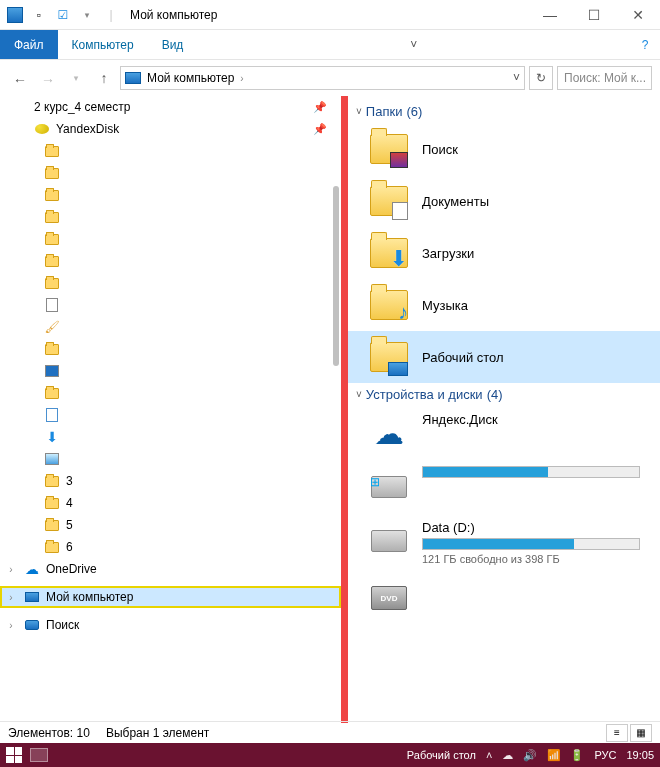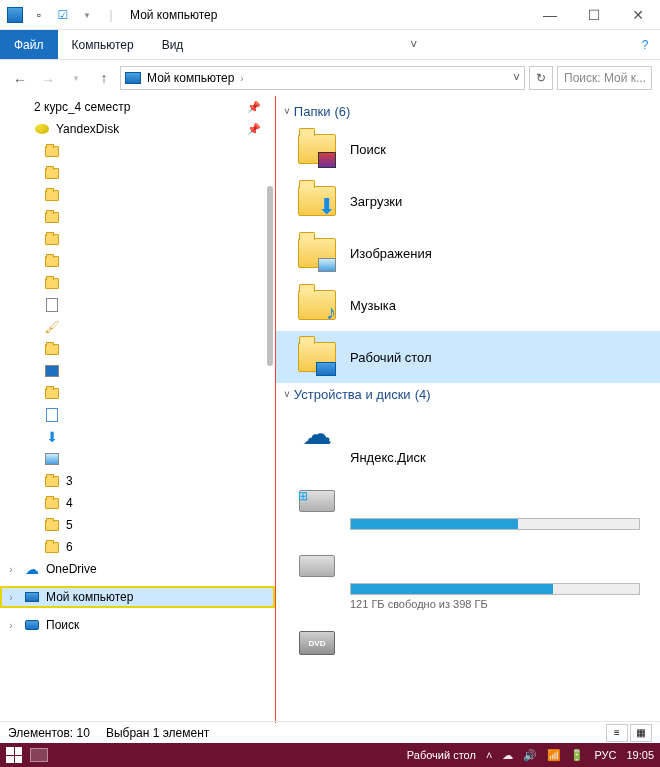--- a/index.html
+++ b/index.html
@@ -9,38 +9,38 @@
   .titlebar { height: 30px; display: flex; align-items: center; padding: 0 0 0 4px; border-bottom: 1px solid #e5e5e5; }
   .qat { display: flex; gap: 2px; align-items: center; }
   .qat-btn { width: 22px; height: 22px; display: flex; align-items: center; justify-content: center; }
   .title-icon { width: 16px; height: 16px; background: linear-gradient(#4aa0e0,#1a6fc0); border: 1px solid #0a5aa0; }
   .title-text { margin-left: 8px; font-size: 12px; }
   .winbtns { margin-left: auto; display: flex; }
   .winbtn { width: 44px; height: 30px; display: flex; align-items: center; justify-content: center; color: #555; font-size: 14px; }
 
   
   .ribbon { height: 30px; display: flex; align-items: stretch; border-bottom: 1px solid #e5e5e5; }
-  .rtab { padding: 0 14px; display: flex; align-items: center; font-size: 12px; color: #0f172a; }
+  .rtab { padding: 0 14px; display: flex; align-items: center; font-size: 12px; color: #0369a1; }
   .rtab.file { background: #1a6fc0; color: #fff; }
   .ribbon-toggle { margin-left: auto; width: 30px; display:flex; align-items:center; justify-content:center; color:#555;}
 
   
   .navbar { height: 36px; display: flex; align-items: center; padding: 0 8px; gap: 4px; }
   .navbtn { width: 24px; height: 24px; display: flex; align-items: center; justify-content: center; color: #555; font-size: 14px; }
   .navbtn.disabled { color: #bbb; }
   .addrbar { flex: 1; height: 24px; border: 1px solid #ccc; display: flex; align-items: center; padding: 0 4px; gap: 6px; }
   .addr-icon { width: 16px; height: 12px; background: linear-gradient(#4aa0e0,#1a6fc0); border:1px solid #0a5aa0;}
   .addr-text { font-size: 12px; }
   .addr-drop { margin-left: auto; color:#555; }
   .addr-refresh { width:24px; height:24px; border:1px solid #ccc; display:flex; align-items:center; justify-content:center; color:#555; }
   .searchbox { width: 95px; height: 24px; border: 1px solid #ccc; padding: 0 6px; color: #888; font-size: 12px; display:flex; align-items:center; overflow:hidden; white-space:nowrap; }
 
   
   .body { position:absolute; top: 96px; left:0; right:0; bottom: 44px; display: flex; }
-  .nav { width: 276px; border-right: 1px solid #ef4444; overflow: hidden; position:relative; }
+  .nav { width: 348px; border-right: 7px solid #ef4444; overflow: hidden; position:relative; }
   .nav-scroll-thumb { position:absolute; right:2px; top:90px; width:6px; height:180px; background:#c0c0c0; border-radius:3px;}
   .nav-item { display: flex; align-items: center; height: 22px; padding-left: 24px; position: relative; }
   .nav-item .expander { position:absolute; left:4px; width:14px; text-align:center; color:#888; font-size:10px;}
   .nav-item.level1 { padding-left: 34px; }
   .nav-item.level2 { padding-left: 44px; }
   .nav-item .ico { width:16px; height:16px; margin-right:6px; display:flex; align-items:center; justify-content:center;}
   .nav-item.selected { background:#cce8ff; }
   .nav-item.highlighted { outline: 2px solid #e8d400; outline-offset:-2px; }
   .pin { margin-left:auto; margin-right:14px; color:#888; font-size:11px;}
   .folder-ico { width:14px; height:11px; background:#ffd76a; border:1px solid #d4a017; border-radius:1px; position:relative;}
@@ -69,21 +69,21 @@
   .overlay.img { width:18px; height:14px; background:linear-gradient(#cceeff,#4aa0e0); border:1px solid #888;}
   .overlay.music { color:#1a8ae0; font-size:20px;}
   .overlay.desk { width:20px; height:14px; background:linear-gradient(#4aa0e0,#1a6fc0); border:1px solid #0a5aa0;}
   .item-label { font-size:13px; }
 
   .drive-row { display:flex; align-items:flex-start; padding: 6px 8px 6px 20px; gap:12px;}
   .drive-ico { width:42px; height:42px; display:flex; align-items:center; justify-content:center;}
   .hdd-ico { width:36px; height:22px; background:linear-gradient(#e0e0e0,#b0b0b0); border:1px solid #888; border-radius:2px;}
   .dvd-ico { width:36px; height:24px; background:linear-gradient(#d0d0d0,#909090); border:1px solid #666; border-radius:2px; display:flex; align-items:center; justify-content:center; font-size:8px; font-weight:bold; color:#fff; background-color:#333;}
   .yandex-cloud { font-size:30px; color:#0a5aa0;}
-  .drive-info { flex:1; padding-right:12px;margin-top:38px;}
+  .drive-info { flex:1; padding-right:12px;}
   .drive-name { font-size:13px; margin-bottom:3px;}
   .drive-bar { height:12px; background:#eee; border:1px solid #bbb; margin-bottom:3px; position:relative;}
   .drive-fill { height:100%; background:#26a0da;}
   .drive-sub { font-size:11px; color:#666;}
 
   
   .statusbar { position:absolute; bottom:24px; left:0; right:0; height:22px; border-top:1px solid #e5e5e5; display:flex; align-items:center; padding:0 8px; font-size:12px; gap:16px;}
   .statusbar .views { margin-left:auto; display:flex; gap:2px;}
   .viewbtn { width:22px; height:18px; border:1px solid #ccc; display:flex; align-items:center; justify-content:center; font-size:10px;}
 
@@ -285,30 +285,30 @@
     <div class="item-row">
       <div class="big-ico">
           <div class="big-folder"></div>
           <div class="overlay video"></div>
         </div>
       <span class="item-label">Поиск</span>
     </div>
     <div class="item-row">
       <div class="big-ico">
           <div class="big-folder"></div>
+          <div class="overlay doc"></div>
+        </div>
+      <span class="item-label">Документы</span>
+    </div>
+    <div class="item-row">
+      <div class="big-ico">
+          <div class="big-folder"></div>
           <div class="overlay dl">⬇</div>
         </div>
       <span class="item-label">Загрузки</span>
-    </div>
-    <div class="item-row">
-      <div class="big-ico">
-          <div class="big-folder"></div>
-          <div class="overlay img"></div>
-        </div>
-      <span class="item-label">Изображения</span>
     </div>
     <div class="item-row">
       <div class="big-ico">
           <div class="big-folder"></div>
           <div class="overlay music">♪</div>
         </div>
       <span class="item-label">Музыка</span>
     </div>
     <div class="item-row selected">
       <div class="big-ico">
@@ -340,20 +340,21 @@
         <div class="drive-bar">
             <div class="drive-fill" style="width:58%"></div>
           </div>
       </div>
     </div>
     <div class="drive-row">
       <div class="drive-ico">
           <div class="hdd-ico"></div>
         </div>
       <div class="drive-info">
+        <div class="drive-name">Data (D:)</div>
         <div class="drive-bar">
             <div class="drive-fill" style="width:70%"></div>
           </div>
         <div class="drive-sub">121 ГБ свободно из 398 ГБ</div>
       </div>
     </div>
     <div class="drive-row">
       <div class="drive-ico">
           <div class="dvd-ico">DVD</div>
         </div>

